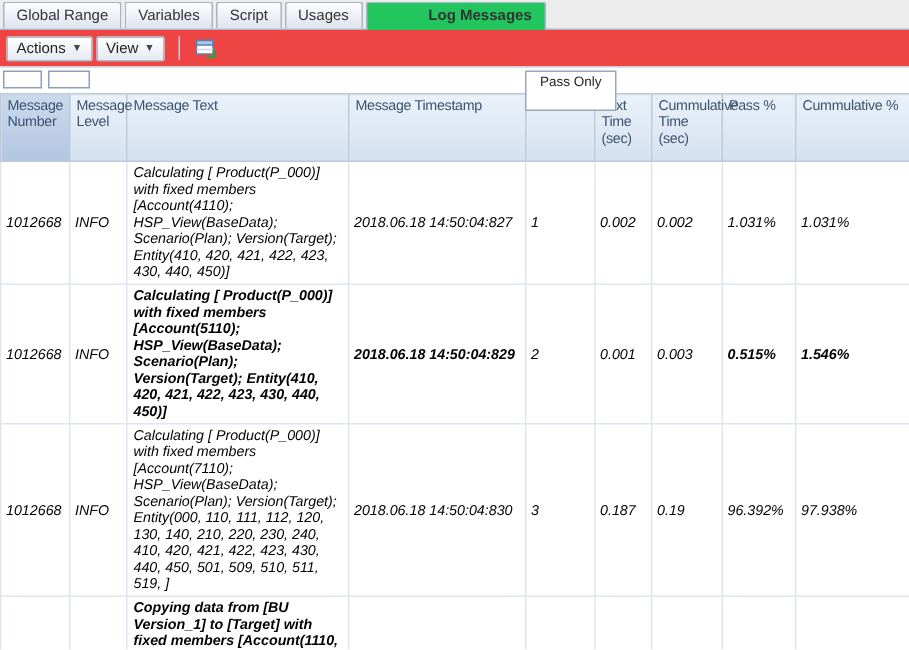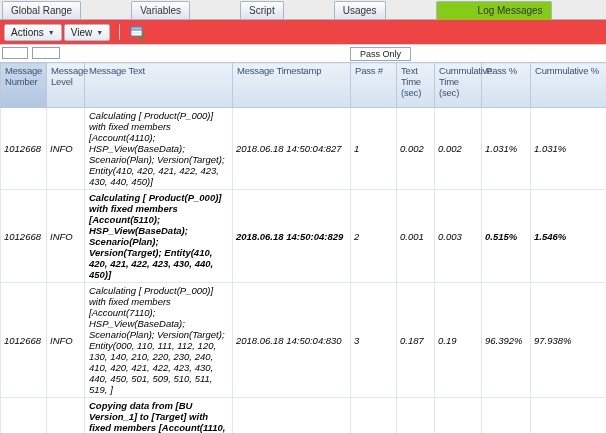--- a/index.html
+++ b/index.html
@@ -1,45 +1,45 @@
 <!DOCTYPE html>
 <html><head>
 <meta charset="utf-8">
 <style>
   * { box-sizing: border-box; margin: 0; padding: 0; }
   html,body { width:606px; height:433px; overflow:hidden; background:#fff;
     font-family:"Liberation Sans", sans-serif; }
 
   
   .tabbar { display:flex; align-items:flex-end; height:20px; background:#ececec;
-    border-bottom:1px solid #a9b4c4; padding-left:2px;gap:48px; }
+    border-bottom:1px solid #a9b4c4; padding-left:2px; }
   .tab { font-size:10px; color:#333; padding:3px 8px; margin-right:2px;
     border:1px solid #a9b4c4; border-bottom:none; border-radius:2px 2px 0 0;
     background:linear-gradient(#fdfdfe,#dde4ee); white-space:nowrap; cursor:default; }
-  .tab.active { background:#84cc16; font-weight:normal; position:relative; top:1px;
+  .tab.active { background:#22c55e; font-weight:bold; position:relative; top:1px;
     padding-bottom:4px;padding-left:41px; }
 
   
   .toolbar { height:25px; background:#ef4444; border-bottom:1px solid #c8d1dd;
     display:flex; align-items:center; padding:0 4px; }
   .tbtn { font-size:10px; color:#222; border:1px solid #aeb9c9;
     background:linear-gradient(#ffffff,#e4eaf2); padding:2px 6px; margin-right:2px;
     border-radius:2px; display:flex; align-items:center; gap:4px; cursor:default; }
   .caret { font-size:7px; color:#445; }
   .tsep { width:1px; height:16px; background:#c3cdda; margin:0 7px; }
   .ticon { width:20px; height:20px; display:flex; align-items:center;
     justify-content:center; border:1px solid transparent; }
 
   
   .filterrow { position:relative; height:17px; background:#fff; }
   .finput { position:absolute; top:2px; height:12px; border:1px solid #8fa0b5;
     font-size:9px; padding:0 1px; font-family:"Liberation Sans",sans-serif; }
   .finput.f1 { left:2px;  width:26px; }
   .finput.f2 { left:32px; width:28px; }
-  .passonly { position:absolute; left:350px; top:2px; height:14px; line-height:13px;
+  .passonly { position:absolute; left:350px; top:2px; height:27px; line-height:13px;
     border:1px solid #9aa7ba; background:#fff; font-size:9px; padding:0 9px; color:#222; }
 
   
   table { border-collapse:collapse; table-layout:fixed; width:606px; }
   th { background:linear-gradient(#eaf1f9,#d5e1f0); border:1px solid #bcc9da;
     color:#3c5270; font-weight:normal; font-size:9.5px; text-align:left;
     vertical-align:top; padding:2px 4px; height:45px; letter-spacing:-0.2px; }
   th.selected { background:linear-gradient(#cbd9ec,#b2c6e1); }
   td { font-size:9.5px; color:#000; border:1px solid #dfe6ef; background:#fff;
     vertical-align:middle; padding:1px 3px; word-wrap:break-word;font-style:italic; }

